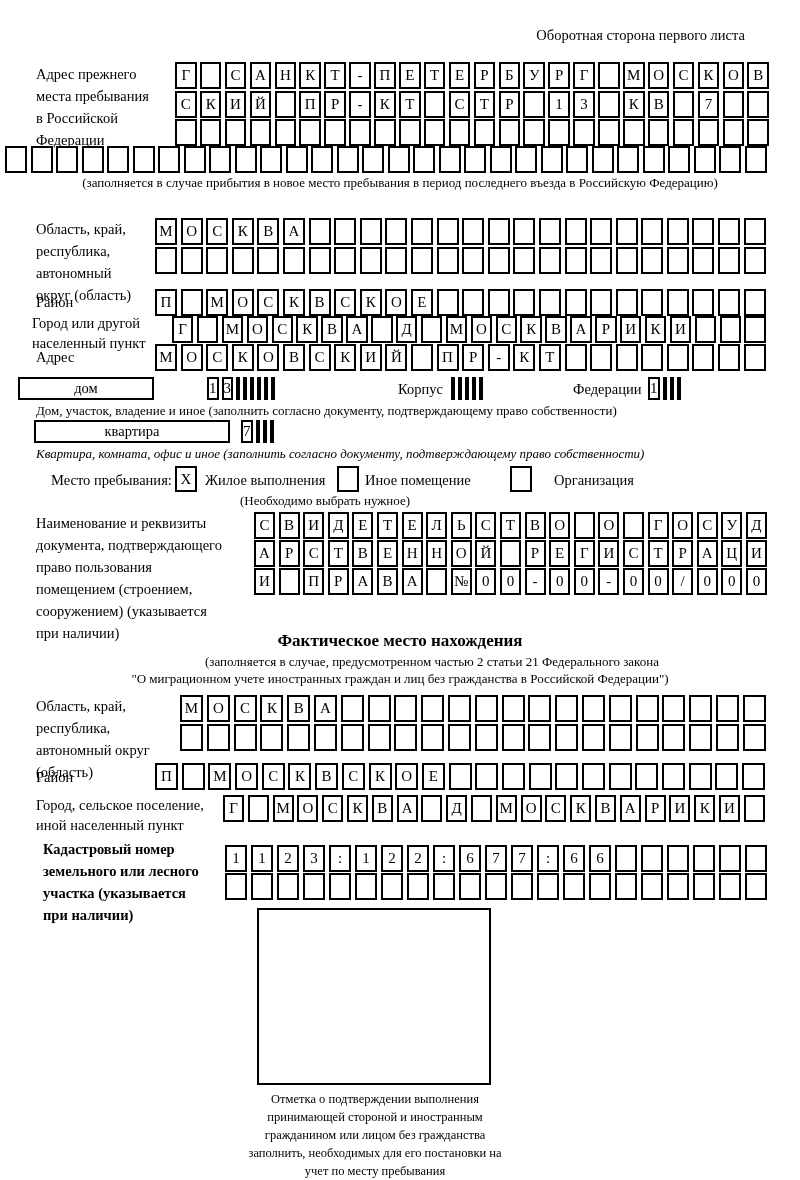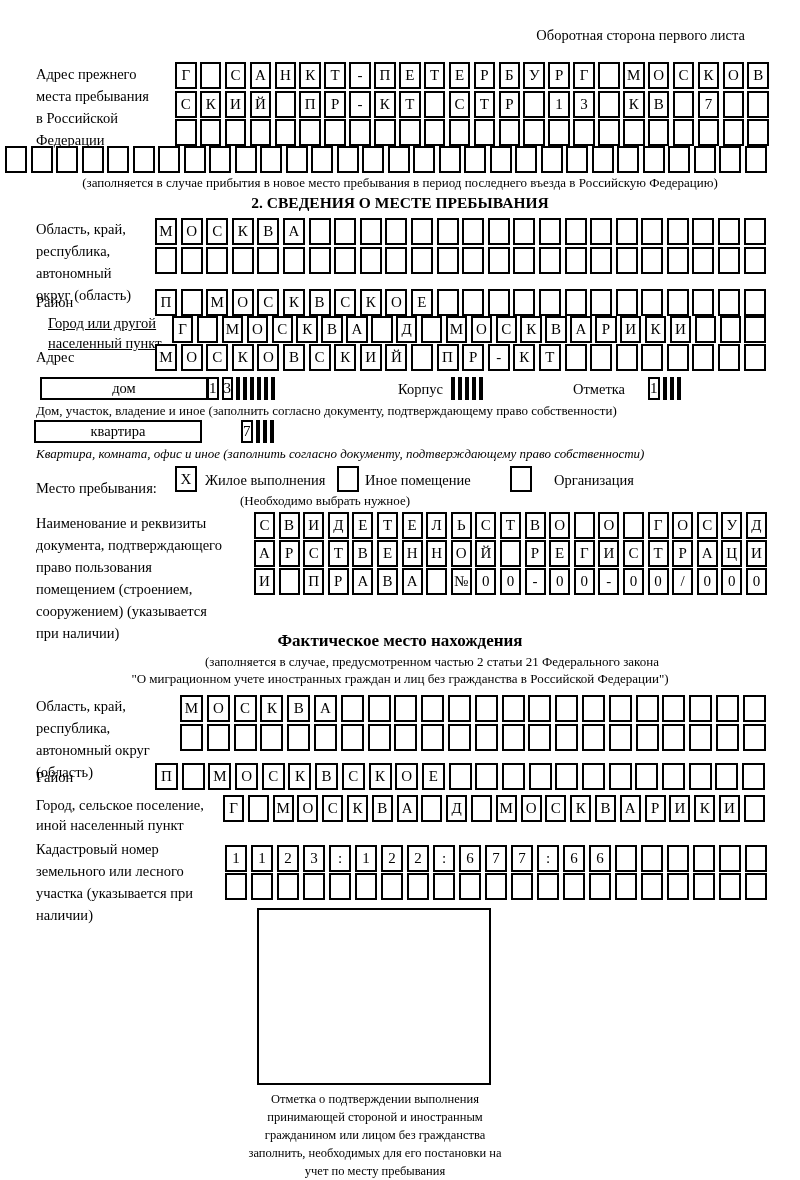--- a/index.html
+++ b/index.html
@@ -143,21 +143,20 @@
       <span class="c"></span>
       <span class="c"></span>
       <span class="c"></span>
       <span class="c"></span>
       <span class="c"></span>
       <span class="c"></span>
       <span class="c"></span>
     </div>
   <div class="cap center" style="top:175px;">(заполняется в случае прибытия в новое место пребывания в период последнего въезда в Российскую Федерацию)</div>
 
-  <div class="cap center bold" style="top:194px;font-size:15.5px;">2. СВЕДЕНИЯ О МЕСТЕ ПРЕБЫВАНИЯ</div>
 
   <div class="lbl" style="top:218px;left:36px;width:100px;">Область, край, республика, автономный округ (область)</div>
   <div class="cells row-std" style="top:218px">
       <span class="c">М</span>
       <span class="c">О</span>
       <span class="c">С</span>
       <span class="c">К</span>
       <span class="c">В</span>
       <span class="c">А</span>
       <span class="c"></span>
@@ -227,21 +226,21 @@
       <span class="c"></span>
       <span class="c"></span>
       <span class="c"></span>
       <span class="c"></span>
       <span class="c"></span>
       <span class="c"></span>
       <span class="c"></span>
       <span class="c"></span>
     </div>
 
-  <div class="lbl" style="top:313px;left:48px;width:120px;line-height:20px;text-decoration:underline;">Город или другой населенный пункт</div>
+  <div class="lbl" style="top:313px;left:32px;width:120px;line-height:20px;">Город или другой населенный пункт</div>
   <div class="cells row-city" style="top:316px">
       <span class="c">Г</span>
       <span class="c"></span>
       <span class="c">М</span>
       <span class="c">О</span>
       <span class="c">С</span>
       <span class="c">К</span>
       <span class="c">В</span>
       <span class="c">А</span>
       <span class="c"></span>
@@ -283,58 +282,58 @@
       <span class="c"></span>
       <span class="c"></span>
       <span class="c"></span>
       <span class="c"></span>
       <span class="c"></span>
       <span class="c"></span>
       <span class="c"></span>
       <span class="c"></span>
     </div>
 
-  <div class="wide-box" style="top:377px;left:40px;width:168px;">дом</div>
+  <div class="wide-box" style="top:377px;left:18px;width:136px;">дом</div>
   <div class="cells short" style="top:377px;left:207px;gap:3px;">
       <span class="c">1</span>
       <span class="c">3</span>
       <span class="c"></span>
       <span class="c"></span>
       <span class="c"></span>
       <span class="c"></span>
       <span class="c"></span>
       <span class="c"></span>
     </div>
   <div class="lbl" style="top:378px;left:398px;">Корпус</div>
   <div class="cells short" style="top:377px;left:451px;gap:3px;">
       <span class="c"></span>
       <span class="c"></span>
       <span class="c"></span>
       <span class="c"></span>
       <span class="c"></span>
     </div>
-  <div class="lbl" style="top:378px;left:573px;">Отметка</div>
+  <div class="lbl" style="top:378px;left:573px;">Федерации</div>
   <div class="cells short" style="top:377px;left:648px;gap:3px;">
       <span class="c">1</span>
       <span class="c"></span>
       <span class="c"></span>
       <span class="c"></span>
     </div>
   <div class="cap" style="top:403px;left:36px;">Дом, участок, владение и иное (заполнить согласно документу, подтверждающему право собственности)</div>
 
-  <div class="wide-box" style="top:420px;left:34px;width:168px;">квартира</div>
+  <div class="wide-box" style="top:420px;left:34px;width:196px;">квартира</div>
   <div class="cells short" style="top:420px;left:241px;gap:3px;">
       <span class="c">7</span>
       <span class="c"></span>
       <span class="c"></span>
       <span class="c"></span>
     </div>
   <div class="cap" style="top:446px;left:36px;font-style:italic;">Квартира, комната, офис и иное (заполнить согласно документу, подтверждающему право собственности)</div>
 
-  <div class="lbl" style="top:469px;left:36px;margin-top:8px;">Место пребывания:</div>
+  <div class="lbl" style="top:469px;left:51px;">Место пребывания:</div>
   <div class="chk" style="top:466px;left:175px;">X</div>
   <div class="lbl" style="top:469px;left:205px;">Жилое выполнения</div>
   <div class="chk" style="top:466px;left:337px;"></div>
   <div class="lbl" style="top:469px;left:365px;">Иное помещение</div>
   <div class="chk" style="top:466px;left:510px;"></div>
   <div class="lbl" style="top:469px;left:554px;">Организация</div>
   <div class="cap" style="top:493px;left:175px;width:300px;text-align:center;">(Необходимо выбрать нужное)</div>
 
   <div class="lbl" style="top:512px;left:36px;width:190px;">Наименование и реквизиты документа, подтверждающего право пользования помещением (строением, сооружением) (указывается при наличии)</div>
   <div class="cells row-doc" style="top:512px">
@@ -507,21 +506,21 @@
       <span class="c">К</span>
       <span class="c">В</span>
       <span class="c">А</span>
       <span class="c">Р</span>
       <span class="c">И</span>
       <span class="c">К</span>
       <span class="c">И</span>
       <span class="c"></span>
     </div>
 
-  <div class="lbl" style="top:838px;left:36px;width:158px;">Кадастровый номер земельного или лесного участка (указывается при наличии)</div>
+  <div class="lbl" style="top:838px;left:43px;width:158px;font-weight:bold;">Кадастровый номер земельного или лесного участка (указывается при наличии)</div>
   <div class="cells row-kad" style="top:845px">
       <span class="c">1</span>
       <span class="c">1</span>
       <span class="c">2</span>
       <span class="c">3</span>
       <span class="c">:</span>
       <span class="c">1</span>
       <span class="c">2</span>
       <span class="c">2</span>
       <span class="c">:</span>

